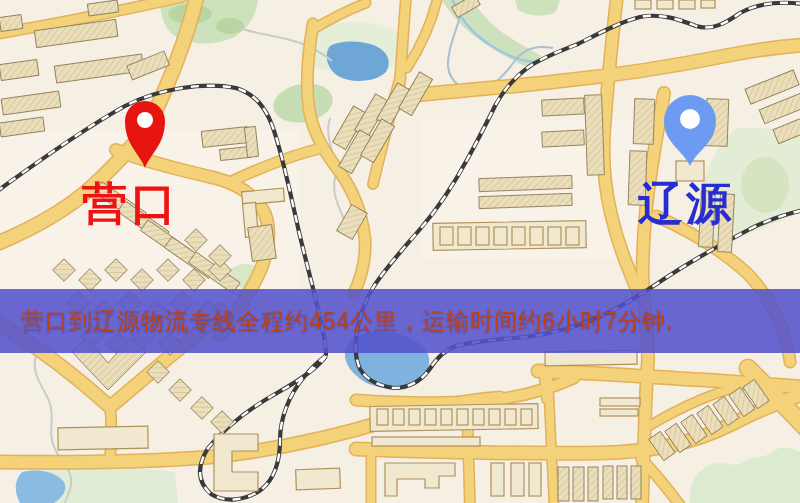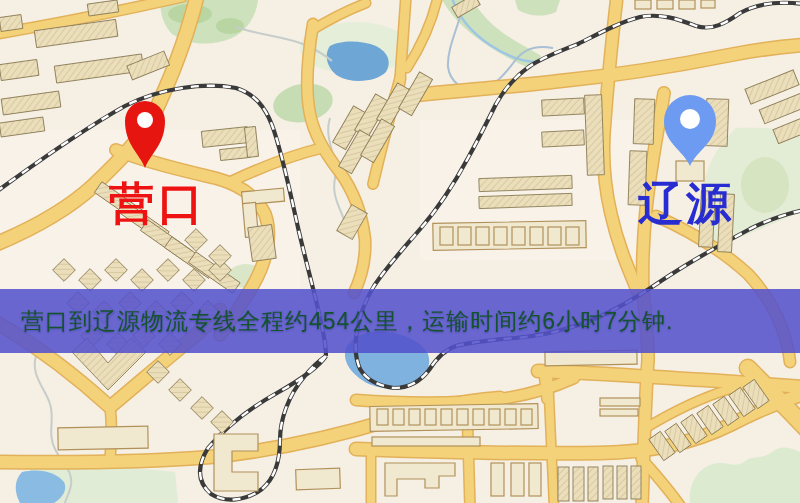--- a/index.html
+++ b/index.html
@@ -1,26 +1,26 @@
 <!DOCTYPE html>
 <html><head>
 <meta charset="utf-8">
 <style>
   html,body{margin:0;padding:0;background:#888;}
   .stage{position:relative;width:800px;height:503px;overflow:hidden;background:#f5efe4;
          font-family:"Liberation Sans",sans-serif;}
   .stage svg{position:absolute;left:0;top:0;display:block;}
   .map-svg{z-index:1;}
   .banner{position:absolute;left:0;right:0;top:289px;height:64px;z-index:5;
-          background:rgba(84,81,205,0.87);color:#14532d;font-size:23px;line-height:64px;
+          background:rgba(84,81,205,0.87);color:#c2410c;font-size:23px;line-height:64px;
           padding-left:21px;white-space:nowrap;letter-spacing:1px;
           text-shadow:0 1px 2px rgba(40,40,120,.45);}
   .pin-svg{z-index:6;pointer-events:none;}
   .city-label{position:absolute;z-index:7;font-weight:900;letter-spacing:4px;}
-  .label-origin{left:82px;top:174px;font-size:45px;color:#ee1312;margin-left:27px;}
+  .label-origin{left:82px;top:174px;font-size:45px;color:#ee1312;}
   .label-dest{left:638px;top:174px;font-size:45px;color:#282dd2;font-weight:600;
               font-family:"DejaVu Serif","Liberation Serif",serif;letter-spacing:3px;text-align:right;}
   .casing use{fill:none;stroke:#e2b159;stroke-linecap:round;stroke-linejoin:round;}
   .roadfill use{fill:none;stroke:#f4d27a;stroke-linecap:round;stroke-linejoin:round;}
   .rail{fill:none;stroke:#3a3a3a;stroke-width:4.2;}
   .raildash{fill:none;stroke:#fff;stroke-width:2.4;stroke-dasharray:8 8;}
   .b{fill:url(#h);stroke:#8d7d57;stroke-width:.9;}
   .bp{fill:#f1e8d0;stroke:#b1915a;stroke-width:1.2;}
   .stream{fill:none;stroke:#c6cdca;stroke-width:2;}
   .stream-blue{fill:none;stroke:#9ec6e4;stroke-width:2.5;}

